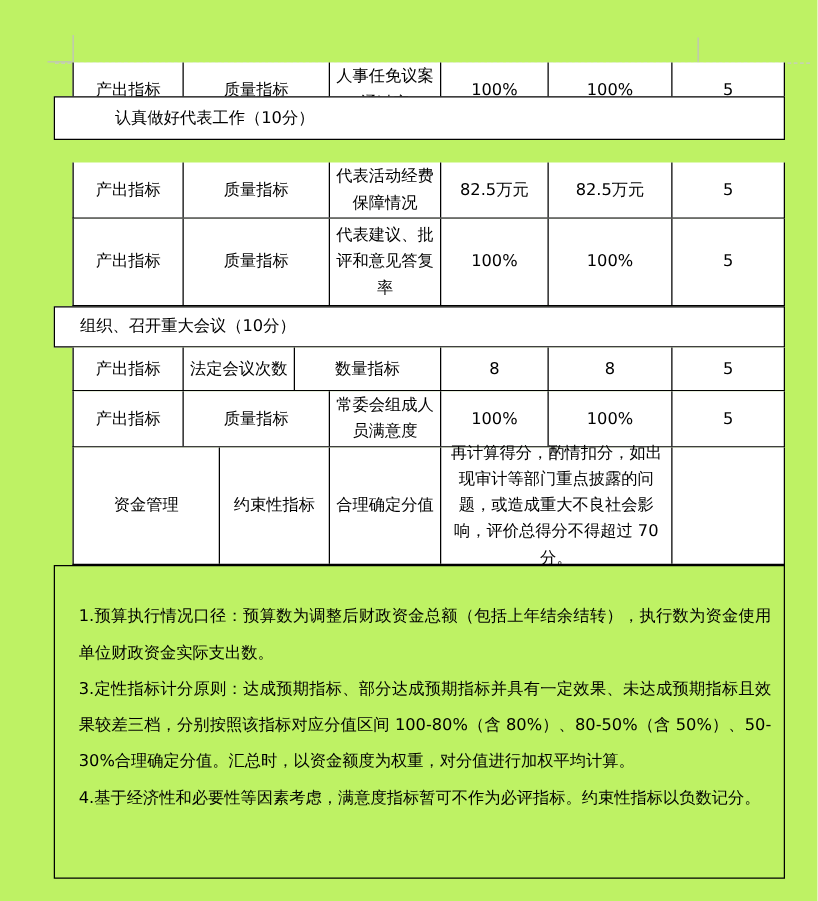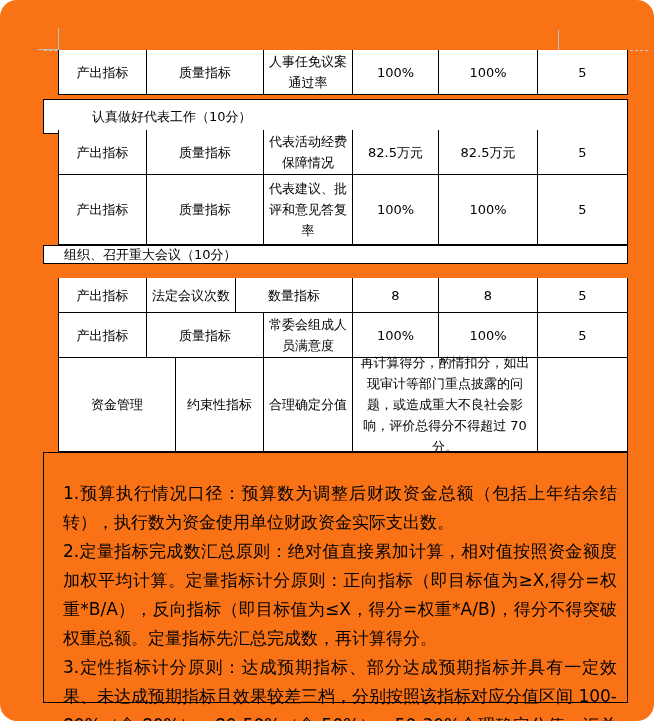--- a/index.html
+++ b/index.html
@@ -1,36 +1,36 @@
 <!DOCTYPE html>
 <html><head>
 <meta charset="utf-8">
 <style>
   html,body{margin:0;padding:0;background:#fff;}
   body{font-family:"DejaVu Sans",sans-serif;color:#000;}
-  .screen{position:relative;width:654px;height:721px;background:#f97316;overflow:hidden;border-radius:17px;}
+  .screen{position:relative;width:654px;height:721px;background:#bef264;overflow:hidden;}
 
   
   .dash-line{position:absolute;top:50px;left:44px;width:604px;height:0;border-top:1px dashed #c9c9c9;}
   .remnant-v1{position:absolute;left:58px;top:28px;width:1px;height:22px;background:#c0c0c0;}
   .remnant-v2{position:absolute;left:558px;top:30px;width:1px;height:20px;background:#c0c0c0;}
   .remnant-h{position:absolute;left:38px;top:49px;width:20px;height:1px;background:#c0c0c0;}
 
   
   .row{position:absolute;display:flex;box-sizing:border-box;background:#fff;font-size:13px;line-height:21px;}
   .ind{left:58px;width:570px;border:1px solid #000;border-top:none;}
   .sec{left:43px;width:585px;border:1px solid #000;align-items:center;padding-left:20px;}
   .cell{box-sizing:border-box;display:flex;align-items:center;justify-content:center;
         text-align:center;padding:2px 3px;border-right:1px solid #000;word-break:break-all;}
   .cell:last-child{border-right:none;flex:1;}
   .w1{width:88px}.w2{width:117px}.w3{width:89px}.w4{width:86px}.w5{width:99px}.wm{width:185px}
 
   
   .notes{position:absolute;left:43px;width:585px;top:452px;height:251px;box-sizing:border-box;
-         border:1px solid #000;padding:26px 10px 0 19px;font-size:17px;line-height:29px;}
+         border:1px solid #000;padding:26px 10px 0 19px;font-size:13px;line-height:29px;}
   .notes p{margin:0;text-align:justify;word-break:break-all;}
 </style>
 </head>
 <body>
 
 <div class="screen">
 
   <div class="dash-line"></div>
   <div class="remnant-v1"></div>
   <div class="remnant-v2"></div>
@@ -38,21 +38,21 @@
 
   <div class="row ind" style="top:50px;height:45px;">
     <div class="cell w1">产出指标</div>
     <div class="cell w2">质量指标</div>
     <div class="cell w3">人事任免议案通过率</div>
     <div class="cell w4">100%</div>
     <div class="cell w5">100%</div>
     <div class="cell">5</div>
   </div>
 
-  <div class="row sec" style="top:99px;height:35px;padding-left:48px;">
+  <div class="row sec" style="top:77px;height:35px;padding-left:48px;">
     <span>认真做好代表工作（10分）</span>
   </div>
 
   <div class="row ind" style="top:130px;height:45px;">
     <div class="cell w1">产出指标</div>
     <div class="cell w2">质量指标</div>
     <div class="cell w3">代表活动经费保障情况</div>
     <div class="cell w4">82.5万元</div>
     <div class="cell w5">82.5万元</div>
     <div class="cell">5</div>
@@ -60,21 +60,21 @@
 
   <div class="row ind" style="top:175px;height:70px;">
     <div class="cell w1">产出指标</div>
     <div class="cell w2">质量指标</div>
     <div class="cell w3">代表建议、批评和意见答复率</div>
     <div class="cell w4">100%</div>
     <div class="cell w5">100%</div>
     <div class="cell">5</div>
   </div>
 
-  <div class="row sec" style="top:245px;height:19px;">
+  <div class="row sec" style="top:245px;height:33px;">
     <span>组织、召开重大会议（10分）</span>
   </div>
 
   <div class="row ind" style="top:278px;height:35px;">
     <div class="cell w1">产出指标</div>
     <div class="cell w3">法定会议次数</div>
     <div class="cell w2">数量指标</div>
     <div class="cell w4">8</div>
     <div class="cell w5">8</div>
     <div class="cell">5</div>
@@ -92,18 +92,17 @@
   <div class="row ind" style="top:358px;height:94px;">
     <div class="cell w2">资金管理</div>
     <div class="cell w1">约束性指标</div>
     <div class="cell w3">合理确定分值</div>
     <div class="cell wm">再计算得分，酌情扣分，如出现审计等部门重点披露的问题，或造成重大不良社会影响，评价总得分不得超过 70分。</div>
     <div class="cell"></div>
   </div>
 
   <div class="notes">
     <p>1.预算执行情况口径：预算数为调整后财政资金总额（包括上年结余结转），执行数为资金使用单位财政资金实际支出数。</p>
-    <p>2.定量指标完成数汇总原则：绝对值直接累加计算，相对值按照资金额度加权平均计算。定量指标计分原则：正向指标（即目标值为≥X,得分=权重*B/A），反向指标（即目标值为≤X，得分=权重*A/B)，得分不得突破权重总额。定量指标先汇总完成数，再计算得分。</p>
     <p>3.定性指标计分原则：达成预期指标、部分达成预期指标并具有一定效果、未达成预期指标且效果较差三档，分别按照该指标对应分值区间 100-80%（含 80%）、80-50%（含 50%）、50-30%合理确定分值。汇总时，以资金额度为权重，对分值进行加权平均计算。</p>
     <p>4.基于经济性和必要性等因素考虑，满意度指标暂可不作为必评指标。约束性指标以负数记分。</p>
   </div>
 
 </div>
 
 </body></html>

